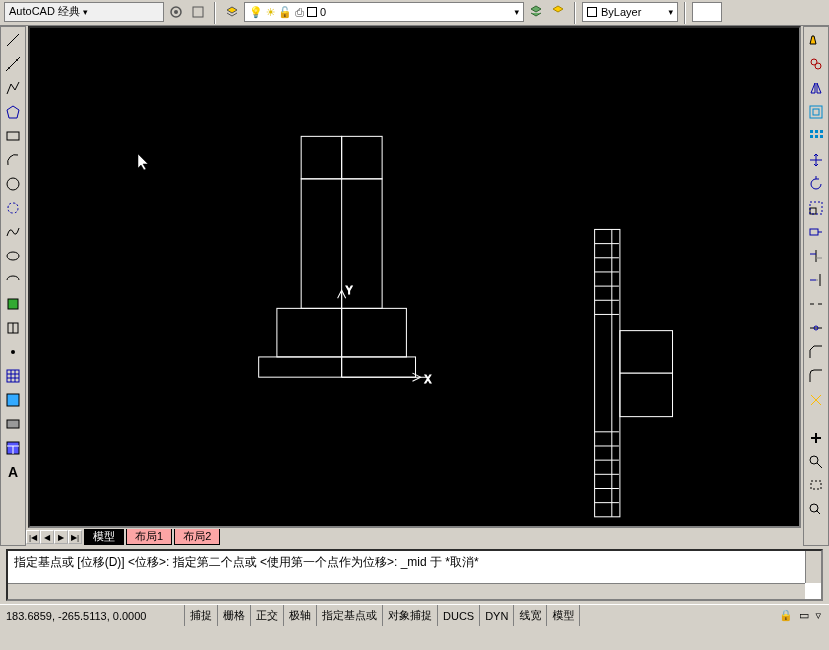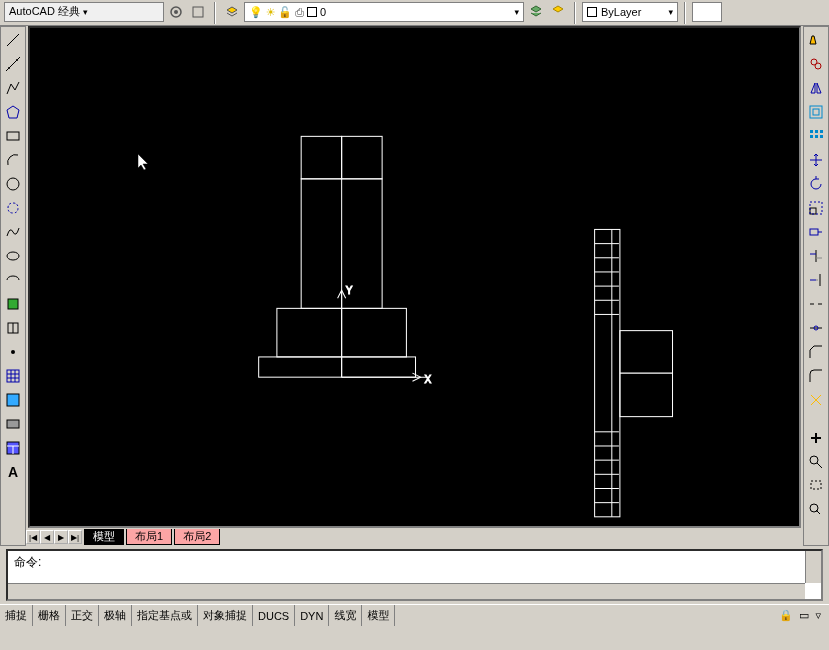--- a/index.html
+++ b/index.html
@@ -568,26 +568,27 @@
     <button class="tool-btn">
         <svg width="16" height="16">
           <circle cx="6" cy="6" r="4" fill="none" stroke="#000"></circle>
           <path d="M12 12 L8 8" stroke="#000"></path>
         </svg>
       </button>
   </div>
 </div>
 
 <div class="command-area">
-  <div class="command-line">命令:</div>
+  <div class="command-line">指定基点或 [位移(D)] &lt;位移&gt;:  指定第二个点或 &lt;使用第一个点作为位移&gt;: _mid 于 *取消*</div>
   <div class="cmd-scroll-v"></div>
   <div class="cmd-scroll-h"></div>
 </div>
 
 <div class="status-bar">
+  <div class="coords">183.6859, -265.5113, 0.0000</div>
   <div class="status-btn">捕捉</div>
   <div class="status-btn">栅格</div>
   <div class="status-btn">正交</div>
   <div class="status-btn">极轴</div>
   <div class="status-btn">指定基点或</div>
   <div class="status-btn">对象捕捉</div>
   <div class="status-btn">DUCS</div>
   <div class="status-btn">DYN</div>
   <div class="status-btn">线宽</div>
   <div class="status-btn">模型</div>

